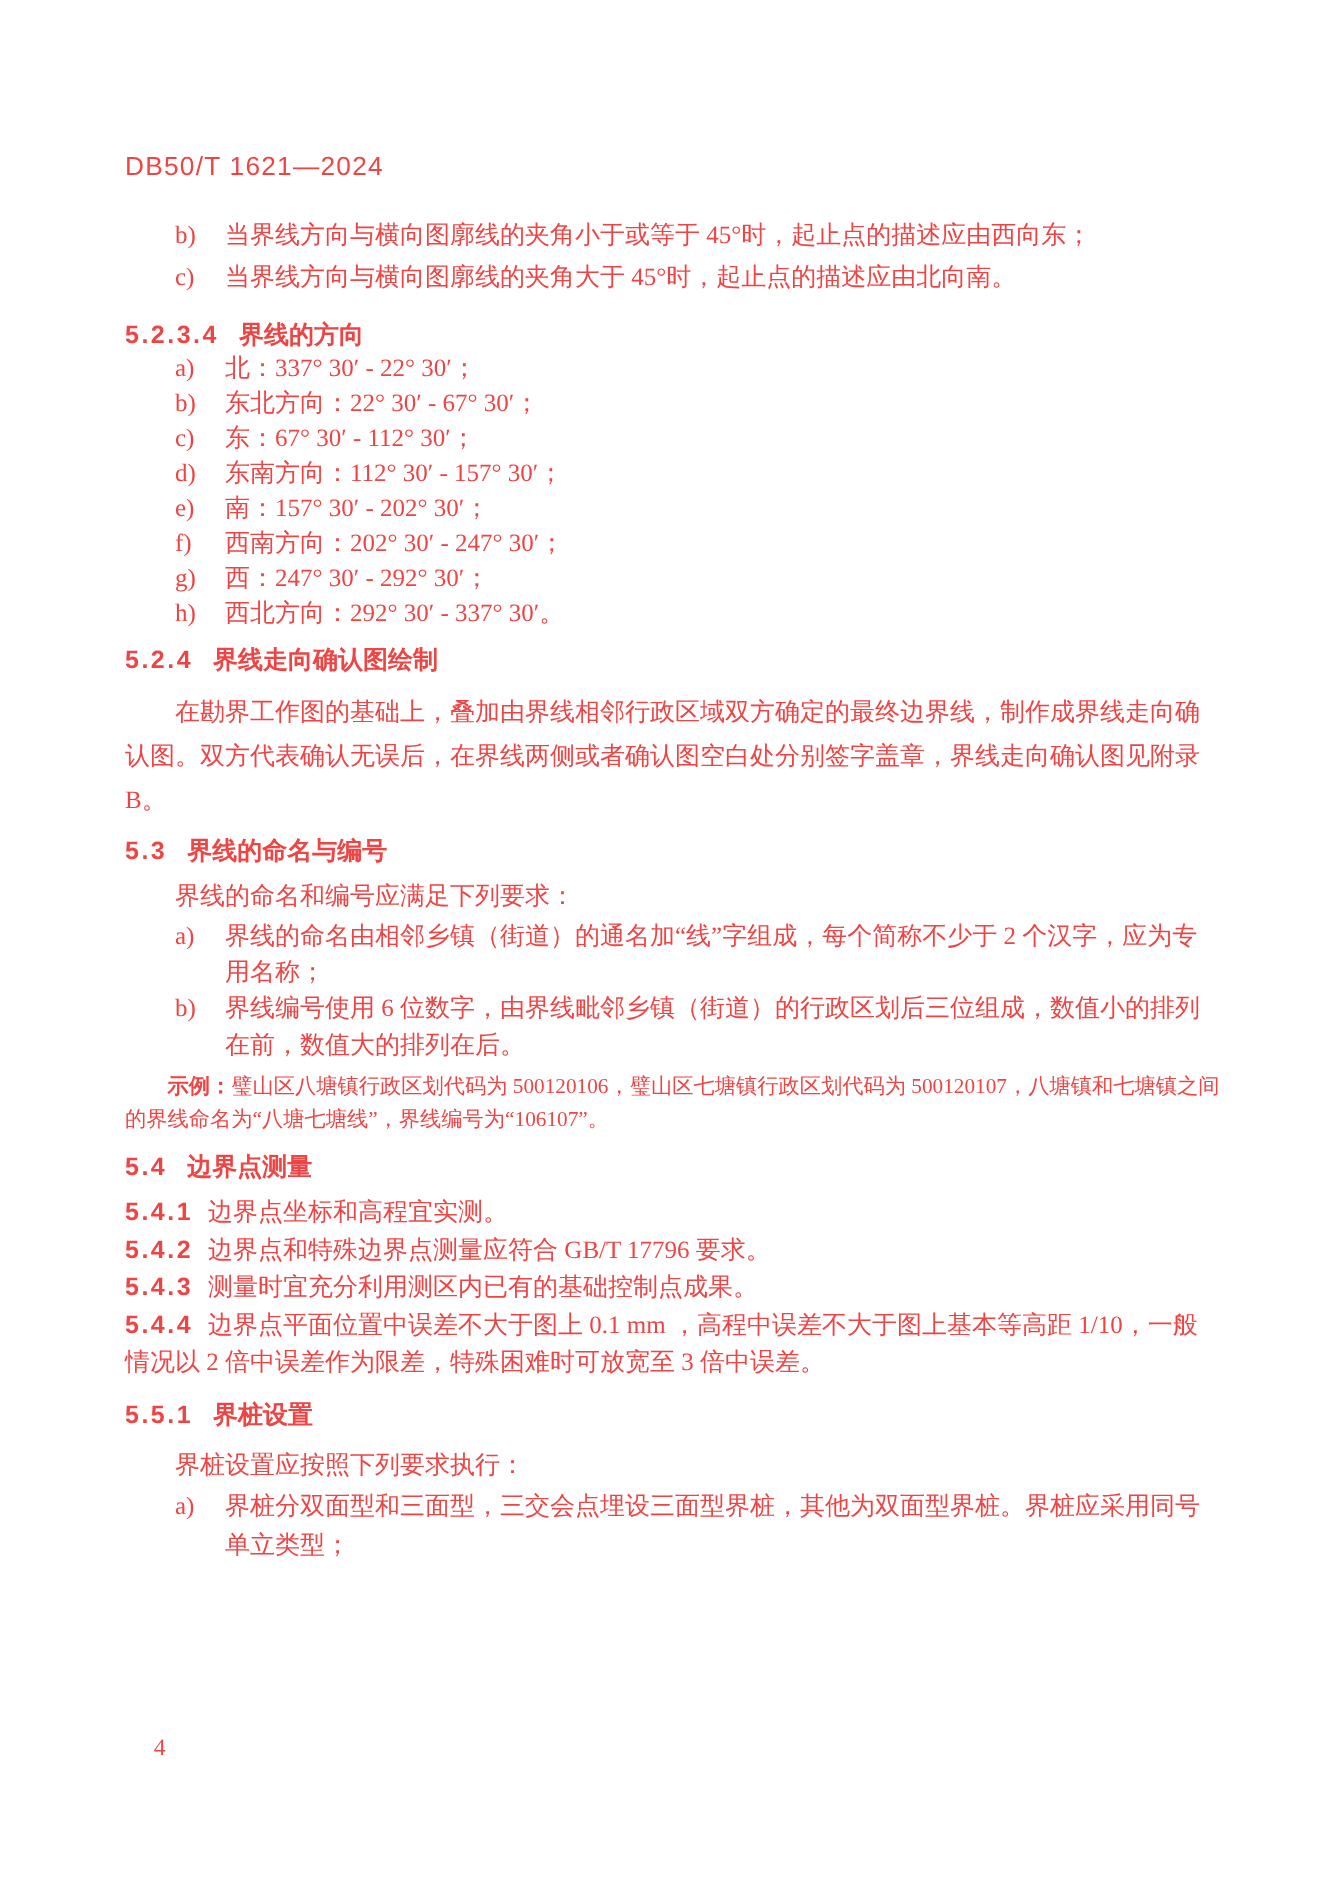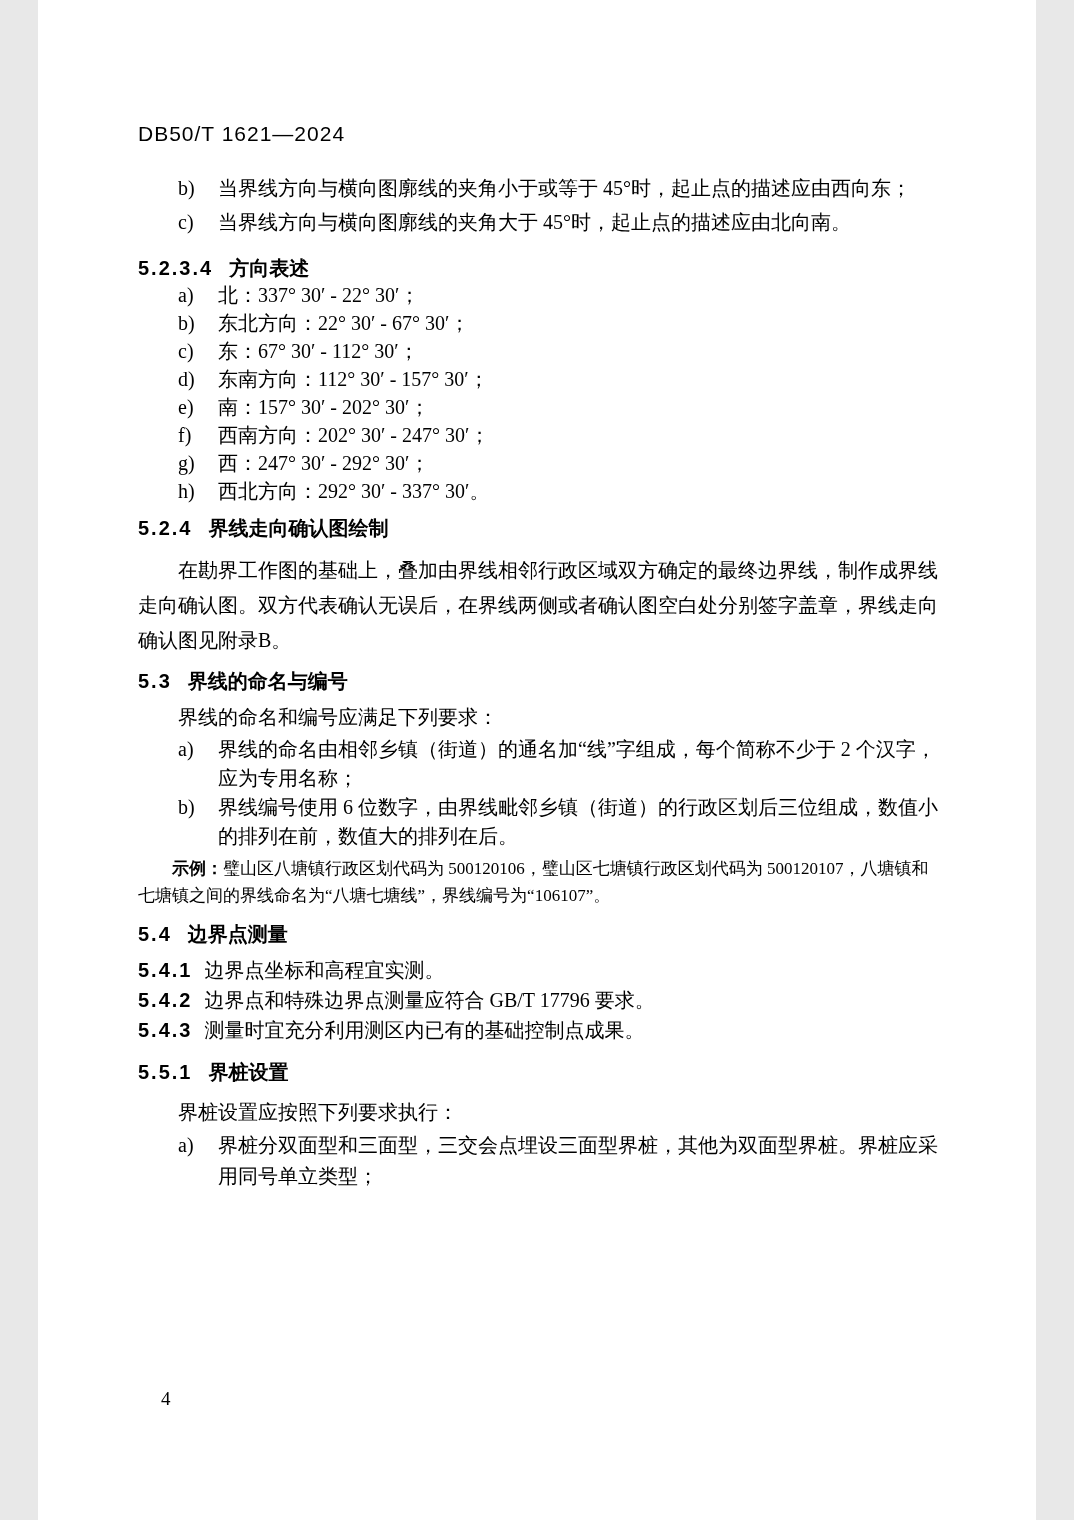--- a/index.html
+++ b/index.html
@@ -1,21 +1,21 @@
 <!DOCTYPE html>
 <html><head>
 <meta charset="utf-8">
 <style>
   html,body { margin:0; padding:0; background:#e8e8e8; }
   .page {
     position:relative;
-    width:998px; height:1520px;
+    width:1074px; height:1520px;
     margin:0 auto;
     background:#ffffff;
-    color:#000000;
+    color:#ef4444;
     font-family:"Liberation Serif","DejaVu Serif",serif;
     font-size:20px;
     overflow:hidden;
     box-sizing:border-box;
   }
   .content {
     padding:123px 97px 0 100px;
   }
   .doc-header {
     font-family:"Liberation Sans","DejaVu Sans",sans-serif;
@@ -102,21 +102,21 @@
         <span class="li-label">b)</span>
         <span class="li-text">当界线方向与横向图廓线的夹角小于或等于 45°时，起止点的描述应由西向东；</span>
       </div>
       <div class="li">
         <span class="li-label">c)</span>
         <span class="li-text">当界线方向与横向图廓线的夹角大于 45°时，起止点的描述应由北向南。</span>
       </div>
     </div>
 
     <h4 class="sec-h h-5234">
-      <span class="h-num">5.2.3.4</span><span class="h-title">方向表述</span>
+      <span class="h-num">5.2.3.4</span><span class="h-title">界线的方向</span>
     </h4>
 
 
     <div class="dir-list">
       <div class="li">
         <span class="li-label">a)</span>
         <span class="li-text">北：337° 30′ - 22° 30′；</span>
       </div>
       <div class="li">
         <span class="li-label">b)</span>
@@ -182,20 +182,23 @@
     <div class="clauses">
       <p class="clause">
         <span class="clause-num">5.4.1</span><span class="clause-text">边界点坐标和高程宜实测。</span>
       </p>
       <p class="clause">
         <span class="clause-num">5.4.2</span><span class="clause-text">边界点和特殊边界点测量应符合 GB/T 17796 要求。</span>
       </p>
       <p class="clause">
         <span class="clause-num">5.4.3</span><span class="clause-text">测量时宜充分利用测区内已有的基础控制点成果。</span>
       </p>
+      <p class="clause">
+        <span class="clause-num">5.4.4</span><span class="clause-text">边界点平面位置中误差不大于图上 0.1 mm ，高程中误差不大于图上基本等高距 1/10，一般情况以 2 倍中误差作为限差，特殊困难时可放宽至 3 倍中误差。</span>
+      </p>
     </div>
 
 
     <h3 class="sec-h h-551">
       <span class="h-num">5.5.1</span><span class="h-title">界桩设置</span>
     </h3>
 
     <p class="lead lead-551">界桩设置应按照下列要求执行：</p>
 
     <div class="list-551">

